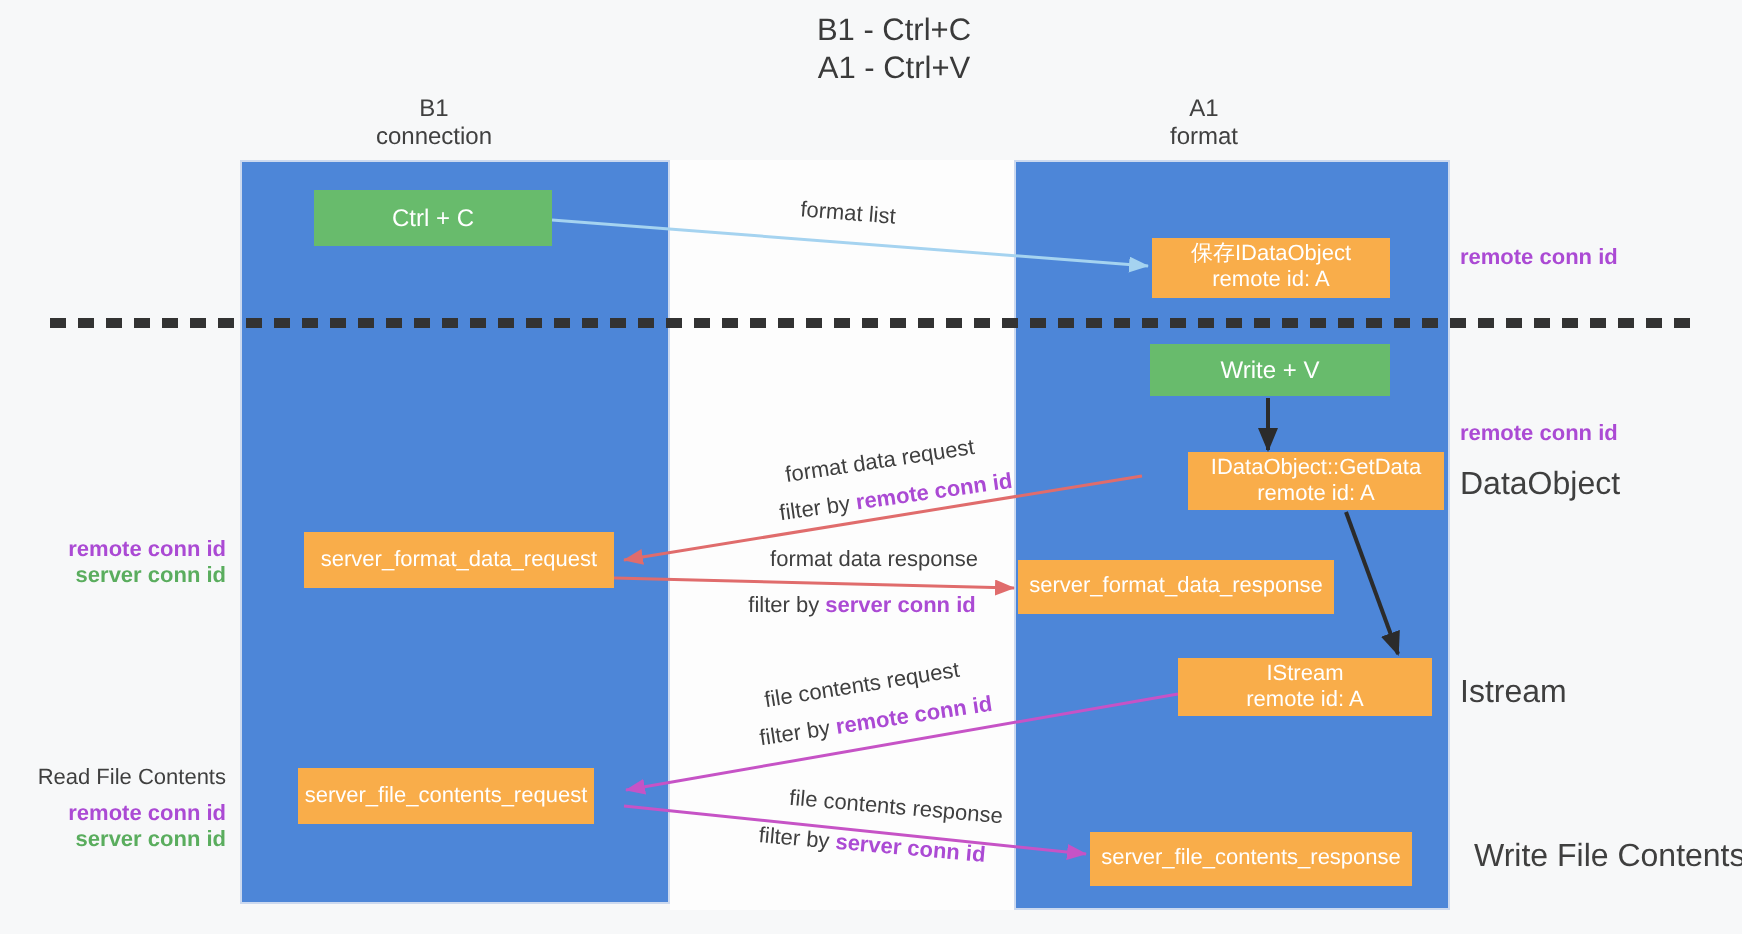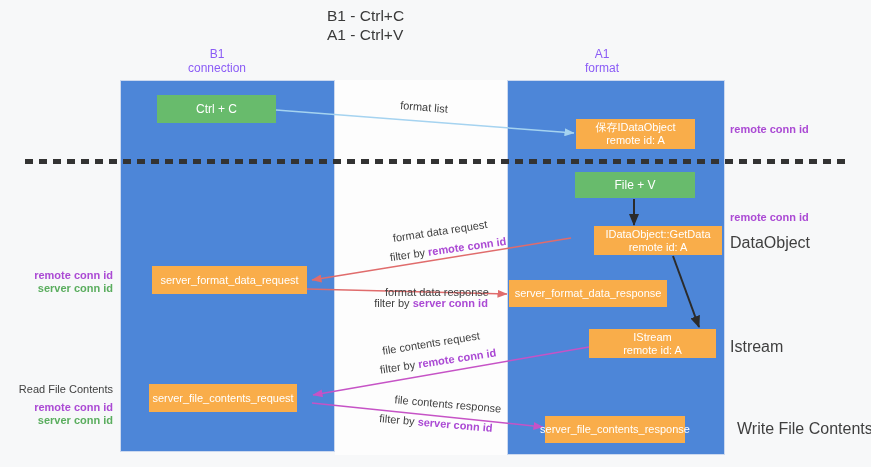--- a/index.html
+++ b/index.html
@@ -2,23 +2,23 @@
 <html style="--lane: #4d86d8; --green_box: #68bb6c; --orange_box: #f9ad4a; --arrow_blue: #a5d3f0; --arrow_red: #e06c6c; --arrow_magenta: #c653c6; --arrow_black: #2b2b2b; --label_purple: #ab4ad4; --label_green: #5aad5e; --text_dark: #3f3f3f;"><head>
 <meta charset="utf-8">
 <style>
   html,body{margin:0;padding:0;}
   body{background:#f7f8f9;font-family:"Liberation Sans","DejaVu Sans",sans-serif;}
   .stage{position:relative;width:871px;height:467px;background:#f7f8f9;overflow:hidden;}
   .band{position:absolute;left:335px;top:80px;width:172px;height:375px;background:#fdfdfd;}
   .lane{position:absolute;background:var(--lane);border:1px solid #ccd9ef;box-sizing:border-box;}
   .lane-left{left:120px;top:80px;width:215px;height:372px;}
   .lane-right{left:507px;top:80px;width:218px;height:375px;}
-  .title{position:absolute;left:327px;top:6px;width:240px;
+  .title{position:absolute;left:327px;top:6px;width:240px;text-align:center;
          font-size:15.5px;line-height:19px;color:#3a3a3a;}
-  .hdr{position:absolute;width:120px;text-align:center;font-size:12px;line-height:14px;color:#8b5cf6;}
+  .hdr{position:absolute;width:120px;text-align:center;font-size:12px;line-height:14px;color:#404040;}
   .dashed{position:absolute;left:25px;top:159px;width:824px;height:5px;
           background:repeating-linear-gradient(90deg,#333 0,#333 8px,transparent 8px,transparent 14px);}
   .box{position:absolute;display:flex;flex-direction:column;align-items:center;justify-content:center;
        color:#fff;font-size:11px;line-height:13px;text-align:center;white-space:nowrap;}
   .green{background:var(--green_box);font-size:12px;}
   .orange{background:var(--orange_box);}
   .msg{position:absolute;transform:translate(-50%,-50%) rotate(var(--r,0deg));
        font-size:11px;color:var(--text_dark);white-space:nowrap;}
   .purple{color:var(--label_purple);font-weight:bold;}
   .greenlbl{color:var(--label_green);font-weight:bold;}
@@ -84,54 +84,54 @@
   </svg>
 
   <div class="box green" style="left:157px;top:95px;width:119px;height:28px;">
     <span>Ctrl + C</span>
   </div>
   <div class="box orange" style="left:576px;top:119px;width:119px;height:30px;">
     <div>保存IDataObject</div>
     <div>remote id: A</div>
   </div>
   <div class="box green" style="left:575px;top:172px;width:120px;height:26px;">
-    <span>File + V</span>
+    <span>Write + V</span>
   </div>
   <div class="box orange" style="left:594px;top:226px;width:128px;height:29px;">
     <div>IDataObject::GetData</div>
     <div>remote id: A</div>
   </div>
   <div class="box orange" style="left:152px;top:266px;width:155px;height:28px;">
     <span>server_format_data_request</span>
   </div>
   <div class="box orange" style="left:509px;top:280px;width:158px;height:27px;">
     <span>server_format_data_response</span>
   </div>
   <div class="box orange" style="left:589px;top:329px;width:127px;height:29px;">
     <div>IStream</div>
     <div>remote id: A</div>
   </div>
   <div class="box orange" style="left:149px;top:364px;width:148px;height:28px;margin-top:20px;">
     <span>server_file_contents_request</span>
   </div>
-  <div class="box orange" style="left:545px;top:416px;width:140px;height:27px;">
+  <div class="box orange" style="left:545px;top:416px;width:161px;height:27px;">
     <span>server_file_contents_response</span>
   </div>
 
   <div class="msg" style="left:424px;top:107px;--r:4.5deg;">
     <span>format list</span>
   </div>
   <div class="msg" style="left:440px;top:231px;--r:-8.5deg;">
     <span>format data request</span>
   </div>
   <div class="msg" style="left:448px;top:249px;--r:-8deg;">
     <span>filter by</span>
     <span class="purple">remote conn id</span>
   </div>
-  <div class="msg" style="left:437px;top:292px;">
+  <div class="msg" style="left:437px;top:280px;">
     <span>format data response</span>
   </div>
   <div class="msg" style="left:431px;top:303px;">
     <span>filter by</span>
     <span class="purple">server conn id</span>
   </div>
   <div class="msg" style="left:431px;top:343px;--r:-9deg;">
     <span>file contents request</span>
   </div>
   <div class="msg" style="left:438px;top:361px;--r:-8.5deg;">

